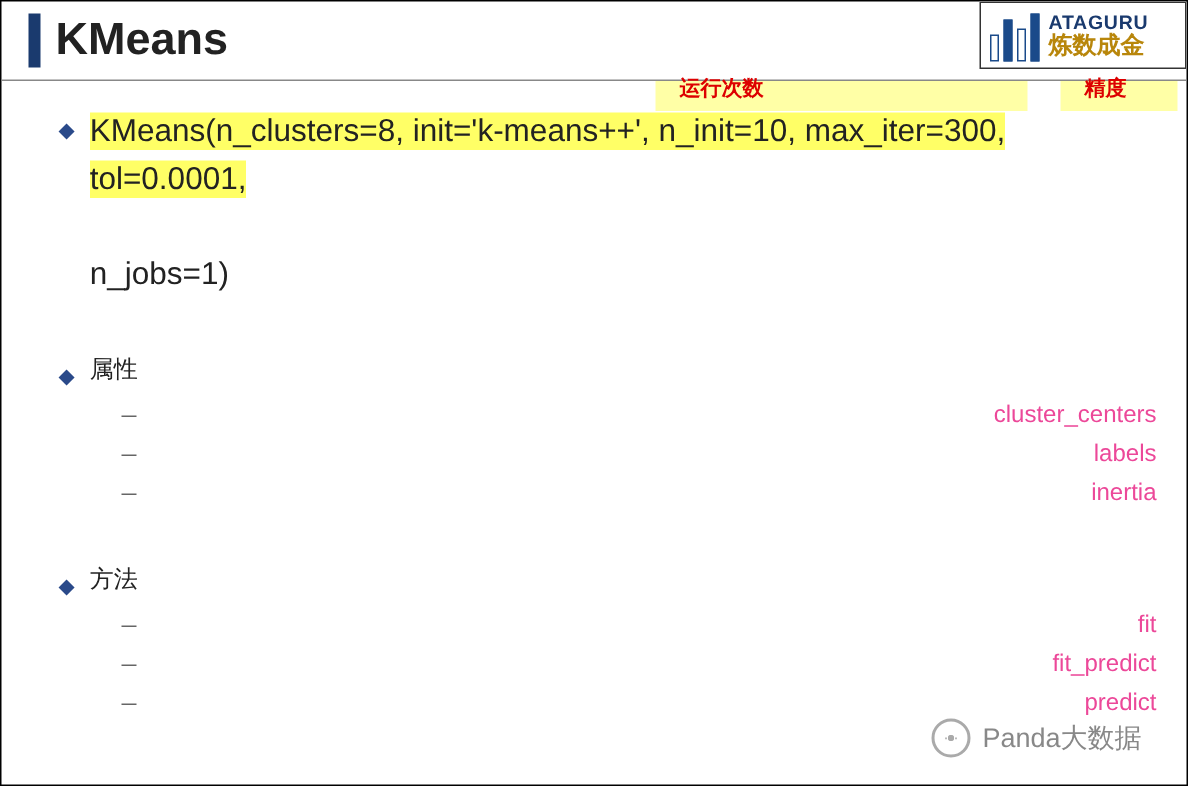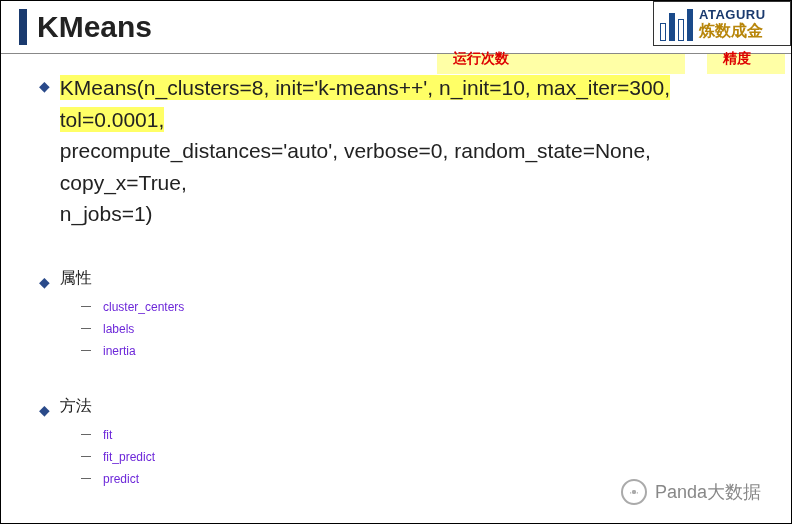--- a/index.html
+++ b/index.html
@@ -106,23 +106,24 @@
       font-size: 16px;
       color: #222;
     }
     .sublist {
       margin: 10px 0 0 42px;
     }
     .sublist li {
       list-style: none;
       display: flex;
       align-items: center;
-      font-size: 12px;
-      color: #6d28d9;
+      font-size: 16px;
+      color: #ec4899;
       margin-bottom: 8px;
+      justify-content: space-between;
     }
     .dash {
       width: 10px;
       height: 1px;
       border-top: 1px solid #666;
       margin-right: 12px;
     }
     .watermark {
       position: absolute;
       bottom: 18px;
@@ -178,21 +179,21 @@
 
 <div class="content">
   <div class="bullet-item sig-wrap">
     <div class="hl-region hl-box1"></div>
     <div class="hl-region hl-box2"></div>
     <div class="annotation ann1">运行次数</div>
     <div class="annotation ann2">精度</div>
     <span class="diamond">◆</span>
     <div class="sig-text">
       <span class="highlight">KMeans(n_clusters=8, init='k-means++', n_init=10, max_iter=300, tol=0.0001,</span><br>
-      <span>precompute_distances='auto', verbose=0, random_state=None, copy_x=True,</span><br>
+      <br>
       <span>n_jobs=1)</span>
     </div>
   </div>
 
   <div class="section">
     <div class="bullet-item">
       <span class="diamond">◆</span>
       <span class="section-title">属性</span>
     </div>
     <ul class="sublist">

